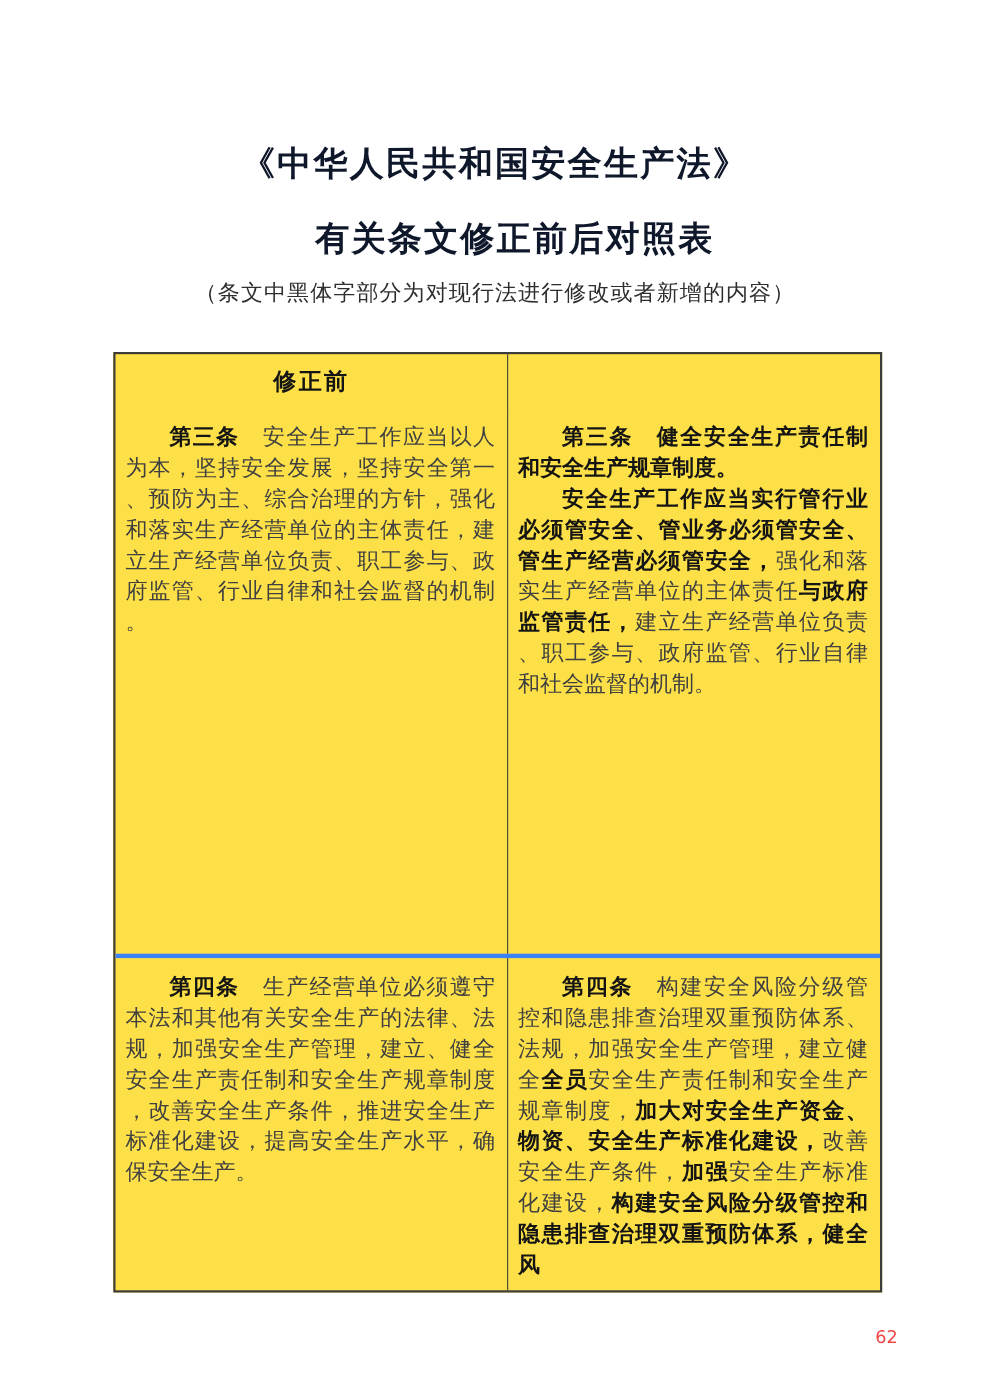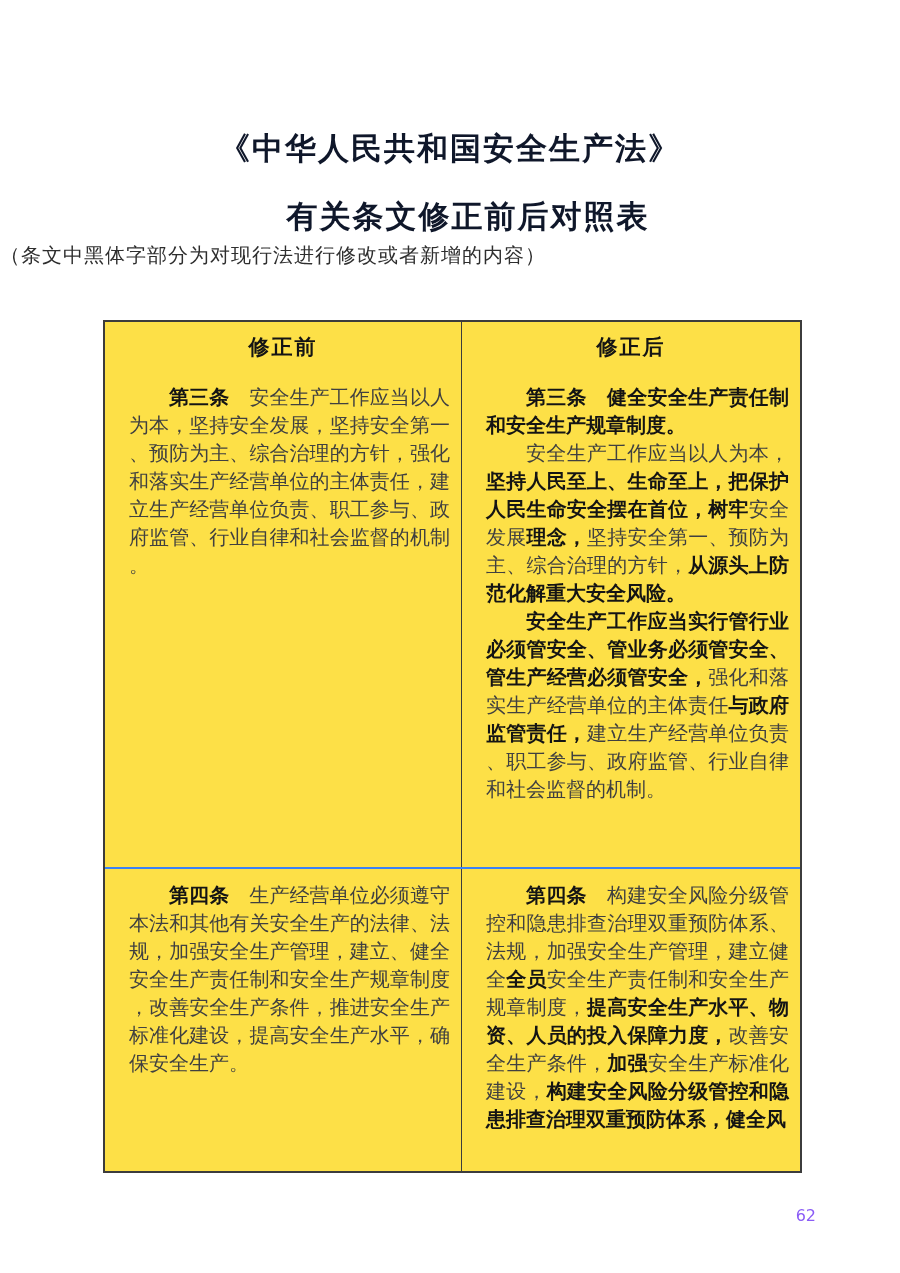--- a/index.html
+++ b/index.html
@@ -20,43 +20,43 @@
     font-family: "DejaVu Serif", "Liberation Serif", serif;
     font-weight: 700;
     font-size: 31px;
     letter-spacing: 2px;
     color: #0f172a;
   }
   .title-line1 { top: 128px; }
   .title-line2 { top: 196px; padding-left: 36px; }
   .doc-subtitle {
     position: absolute;
-    top: 242px; left: 0; right: 0;
-    text-align: left;
+    top: 253px; left: 0; right: 0;
+    text-align: center;
     font-family: "DejaVu Serif", "Liberation Serif", serif;
     font-size: 20px;
     letter-spacing: 1px;
     color: #2e2e2e;
   }
   .cmp-table {
     position: absolute;
     top: 320px;
     left: 103px;
     width: 699px;
     border: 2px solid #3c3c3c;
     background: #fde047;
   }
   .t-row {
     display: grid;
     grid-template-columns: 357px 1fr;
   }
-  .t-row + .t-row { border-top: 2px solid #3b82f6; }
+  .t-row + .t-row { border-top: 4px solid #3b82f6; }
   .t-cell {
     overflow: hidden;
-    padding: 12px 11px 0 24px;
+    padding: 12px 11px 0 9px;
   }
   .t-cell:first-child { border-right: 1px solid #3c3c3c; }
   .header-row .t-cell {
     padding: 0;
     height: 49px;
     display: flex;
     align-items: center;
     justify-content: center;
   }
   .header-label {
@@ -86,61 +86,57 @@
     font-family: "DejaVu Sans", "Liberation Sans", sans-serif;
     font-weight: 700;
     color: #141414;
   }
   .page-number {
     position: absolute;
     top: 1206px;
     right: 84px;
     font-family: "DejaVu Sans", "Liberation Sans", sans-serif;
     font-size: 16px;
-    color: #8b5cf6;
+    color: #ef4444;
   }
 </style>
 </head>
 <body>
 
 <div class="page">
 
   <div class="doc-title title-line1">《中华人民共和国安全生产法》</div>
 
   <div class="doc-title title-line2">有关条文修正前后对照表</div>
 
   <div class="doc-subtitle">（条文中黑体字部分为对现行法进行修改或者新增的内容）</div>
 
   <div class="cmp-table">
     <div class="t-row header-row">
       <div class="t-cell">
         <span class="header-label">修正前</span>
       </div>
-      <div class="t-cell">
-        <span class="header-label">修正后</span>
-      </div>
     </div>
 
     <div id="table-body">
         <div class="t-row row-article-3">
           <div class="t-cell">
             <p class="para"><span class="hei">第三条　</span><span class="song">安全生产工作应当以人为本，坚持安全发展，坚持安全第一、预防为主、综合治理的方针，强化和落实生产经营单位的主体责任，建立生产经营单位负责、职工参与、政府监管、行业自律和社会监督的机制。</span></p>
           </div>
           <div class="t-cell">
             <p class="para"><span class="hei">第三条　健全安全生产责任制和安全生产规章制度。</span></p>
-            <p class="para"><span class="song">安全生产工作应当以人为本，</span><span class="hei">坚持人民至上、生命至上，把保护人民生命安全摆在首位，树牢</span><span class="song">安全发展</span><span class="hei">理念，</span><span class="song">坚持安全第一、预防为主、综合治理的方针，</span><span class="hei">从源头上防范化解重大安全风险。</span></p>
             <p class="para"><span class="hei">安全生产工作应当实行管行业必须管安全、管业务必须管安全、管生产经营必须管安全，</span><span class="song">强化和落实生产经营单位的主体责任</span><span class="hei">与政府监管责任，</span><span class="song">建立生产经营单位负责、职工参与、政府监管、行业自律和社会监督的机制。</span></p>
           </div>
         </div>
         <div class="t-row row-article-4">
           <div class="t-cell">
             <p class="para"><span class="hei">第四条　</span><span class="song">生产经营单位必须遵守本法和其他有关安全生产的法律、法规，加强安全生产管理，建立、健全安全生产责任制和安全生产规章制度，改善安全生产条件，推进安全生产标准化建设，提高安全生产水平，确保安全生产。</span></p>
           </div>
           <div class="t-cell">
-            <p class="para"><span class="hei">第四条　</span><span class="song">构建安全风险分级管控和隐患排查治理双重预防体系、法规，加强安全生产管理，建立健全</span><span class="hei">全员</span><span class="song">安全生产责任制和安全生产规章制度，</span><span class="hei">提高安全生产水平、物资、人员的投入保障力度，</span><span class="song">改善安全生产条件，</span><span class="hei">加强</span><span class="song">安全生产标准化建设，</span><span class="hei">构建安全风险分级管控和隐患排查治理双重预防体系，健全风</span></p>
+            <p class="para"><span class="hei">第四条　</span><span class="song">构建安全风险分级管控和隐患排查治理双重预防体系、法规，加强安全生产管理，建立健全</span><span class="hei">全员</span><span class="song">安全生产责任制和安全生产规章制度，</span><span class="hei">加大对安全生产资金、物资、安全生产标准化建设，</span><span class="song">改善安全生产条件，</span><span class="hei">加强</span><span class="song">安全生产标准化建设，</span><span class="hei">构建安全风险分级管控和隐患排查治理双重预防体系，健全风</span></p>
           </div>
         </div>
       </div>
   </div>
 
   <div class="page-number">62</div>
 
 </div>
 
 </body></html>

